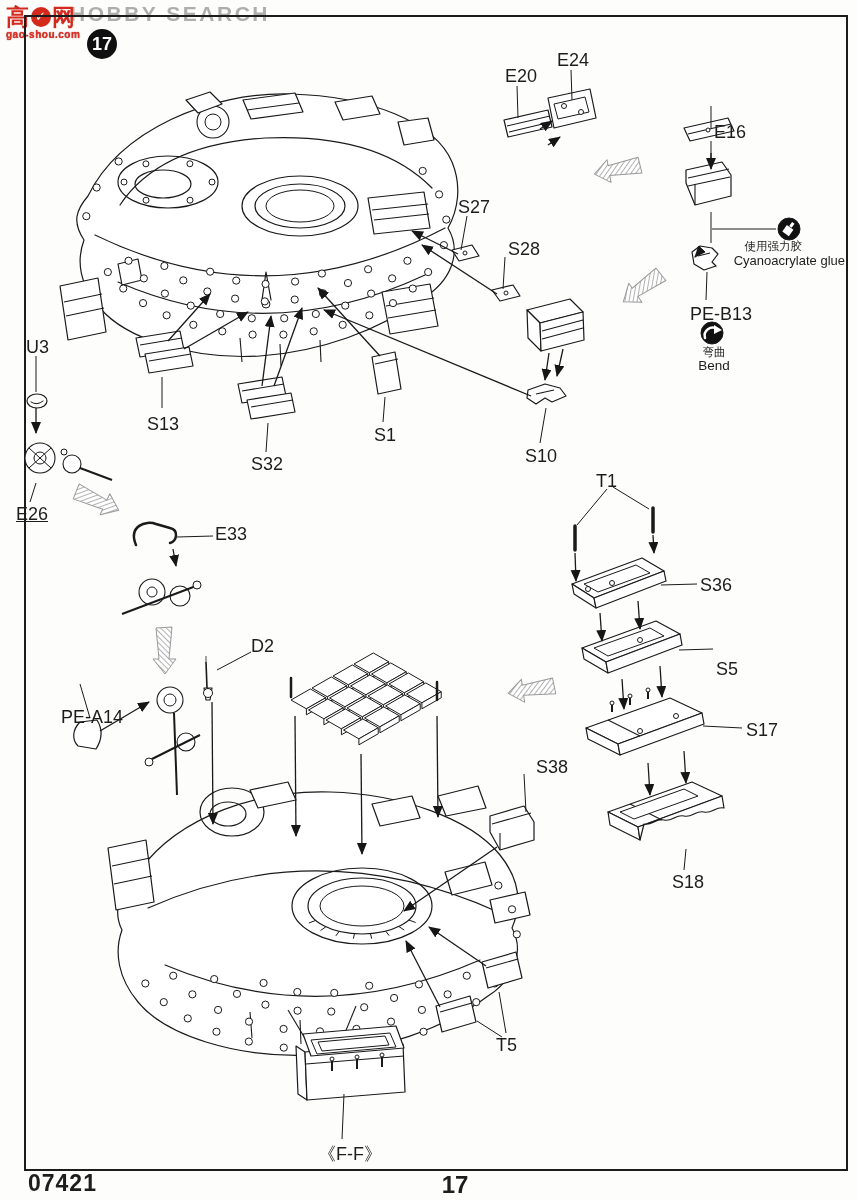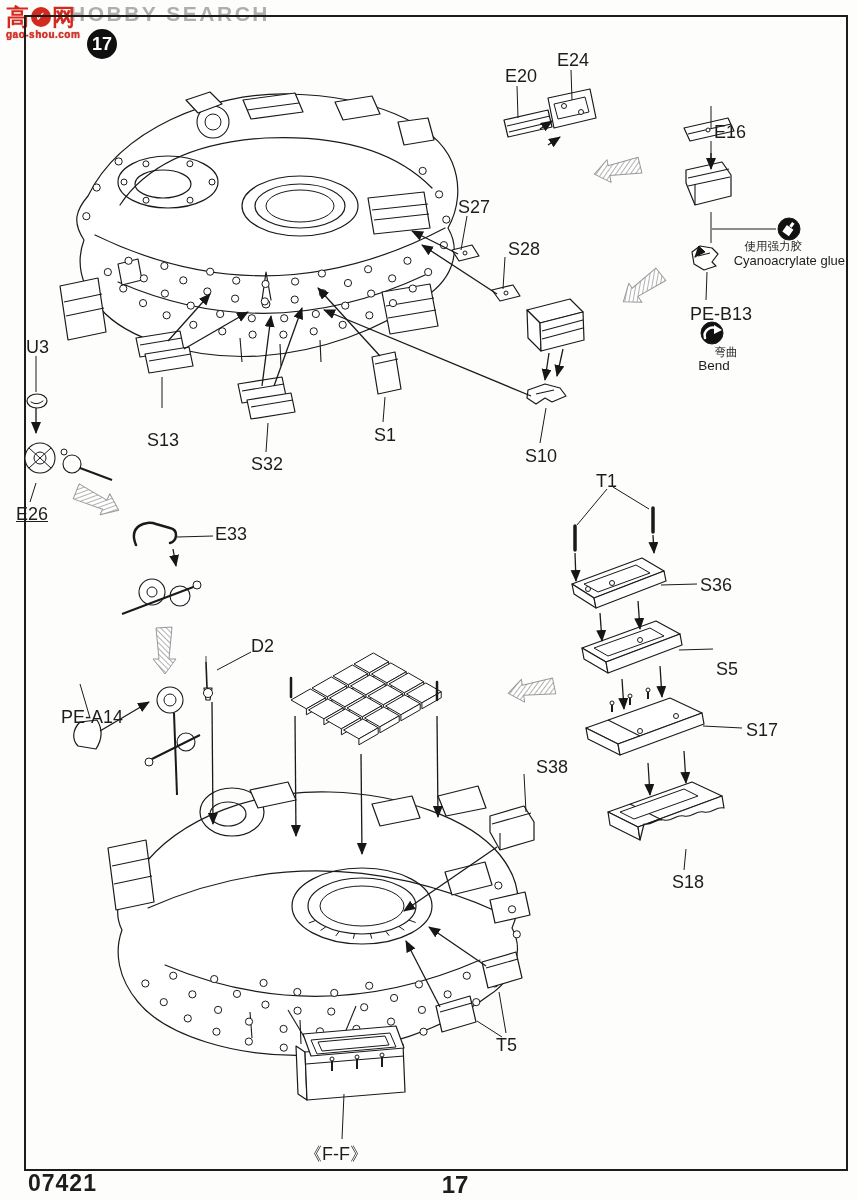--- a/index.html
+++ b/index.html
@@ -18,21 +18,21 @@
             text-shadow:0 0 1px #8d1008;}
   .step-badge{position:absolute;left:87px;top:29px;width:30px;height:30px;border-radius:50%;
               background:#101010;color:#fff;font-size:18px;font-weight:bold;text-align:center;
               line-height:30px;}
   .callout{position:absolute;font-size:18px;color:#1d1d1d;white-space:nowrap;
            font-family:"Liberation Sans","DejaVu Sans",sans-serif;}
   .ann{position:absolute;font-family:"DejaVu Sans","Liberation Sans",sans-serif;}
   .glue-cn{left:728px;top:239px;width:74px;text-align:right;font-size:11.5px;}
   .glue-en{left:727px;top:253px;width:118px;text-align:right;font-size:13px;white-space:nowrap;
            font-family:"Liberation Sans",sans-serif;}
-  .bend-cn{left:697px;top:345px;width:34px;text-align:center;font-size:11.5px;margin-left:12px;}
+  .bend-cn{left:697px;top:345px;width:34px;text-align:center;font-size:11.5px;}
   .bend-en{left:690px;top:358px;width:48px;text-align:center;font-size:13.5px;
            font-family:"Liberation Sans",sans-serif;}
   .code{position:absolute;left:28px;top:1170px;font-size:23px;font-weight:bold;letter-spacing:1px;}
   .pagenum{position:absolute;left:370px;top:1171px;width:170px;text-align:center;
            font-size:24px;font-weight:bold;}
   svg{position:absolute;left:0;top:0;}
 </style>
 </head>
 <body>
 
@@ -523,33 +523,33 @@
   <div class="ann bend-en">Bend</div>
 
   <div id="callouts">
       <div class="callout" style="left: 505px; top: 66px;">E20</div>
       <div class="callout" style="left: 557px; top: 50px;">E24</div>
       <div class="callout" style="left: 714px; top: 86px; margin-top: 36px;">E16</div>
       <div class="callout" style="left: 458px; top: 197px;">S27</div>
       <div class="callout" style="left: 508px; top: 239px;">S28</div>
       <div class="callout" style="left: 690px; top: 304px;">PE-B13</div>
       <div class="callout" style="left: 26px; top: 337px;">U3</div>
-      <div class="callout" style="left: 147px; top: 430px; text-align: right;">S13</div>
+      <div class="callout" style="left: 147px; top: 414px; text-align: right;">S13</div>
       <div class="callout" style="left: 251px; top: 454px;">S32</div>
       <div class="callout" style="left: 374px; top: 425px;">S1</div>
       <div class="callout" style="left: 525px; top: 446px;">S10</div>
       <div class="callout" style="left: 16px; top: 504px; text-decoration: underline;">E26</div>
       <div class="callout" style="left: 215px; top: 524px;">E33</div>
       <div class="callout" style="left: 596px; top: 471px;">T1</div>
       <div class="callout" style="left: 700px; top: 575px;">S36</div>
       <div class="callout" style="left: 716px; top: 659px;">S5</div>
       <div class="callout" style="left: 746px; top: 720px; text-align: center;">S17</div>
       <div class="callout" style="left: 672px; top: 872px;">S18</div>
       <div class="callout" style="left: 251px; top: 636px;">D2</div>
       <div class="callout" style="left: 61px; top: 666px; margin-top: 41px;">PE-A14</div>
       <div class="callout" style="left: 508px; top: 757px; margin-left: 28px;">S38</div>
       <div class="callout" style="left: 496px; top: 1035px;">T5</div>
-      <div class="callout" style="left: 304px; top: 1142px;">《F-F》</div>
+      <div class="callout" style="left: 318px; top: 1142px;">《F-F》</div>
     </div>
 
   <div class="code">07421</div>
   <div class="pagenum">17</div>
 </div>
 
 </body></html>

